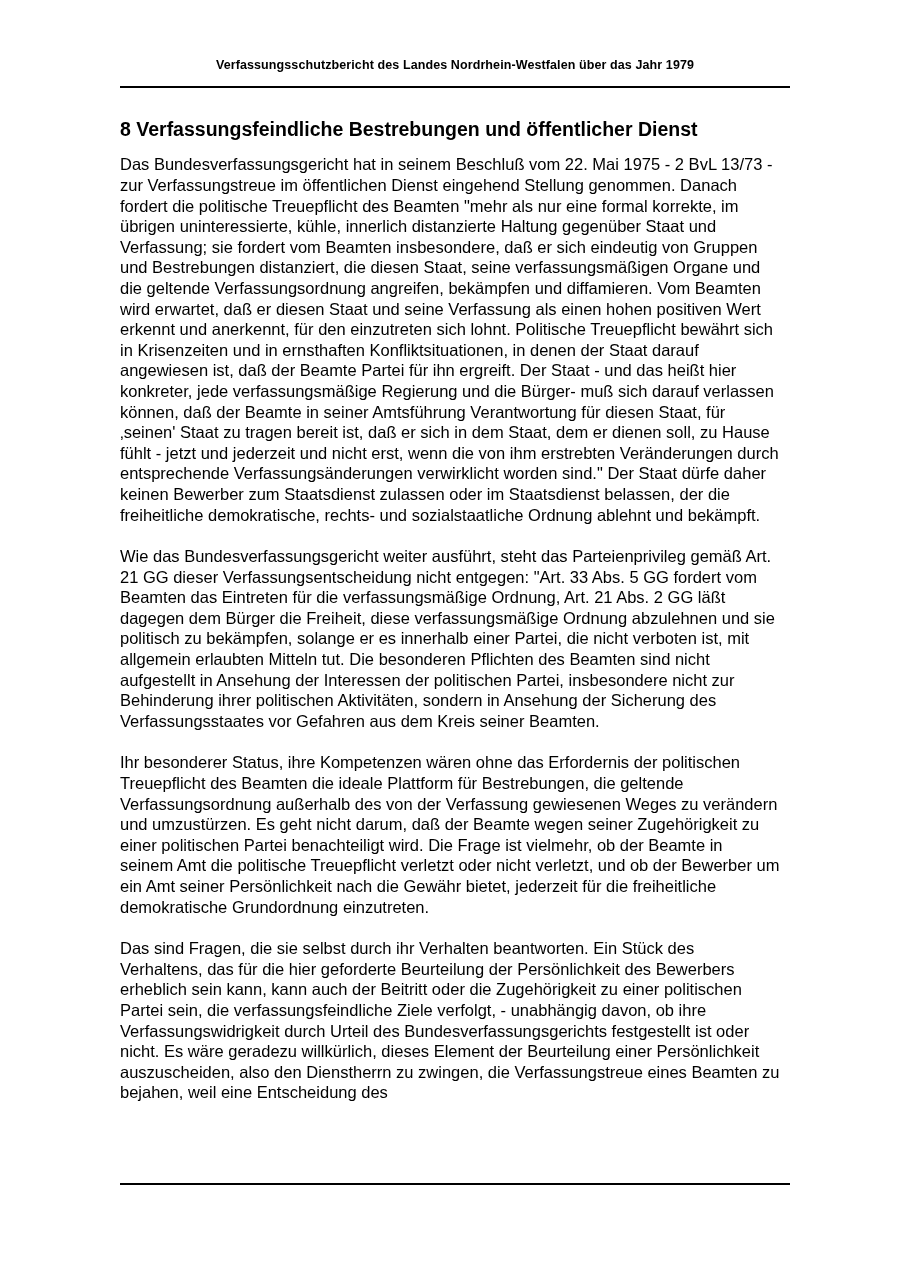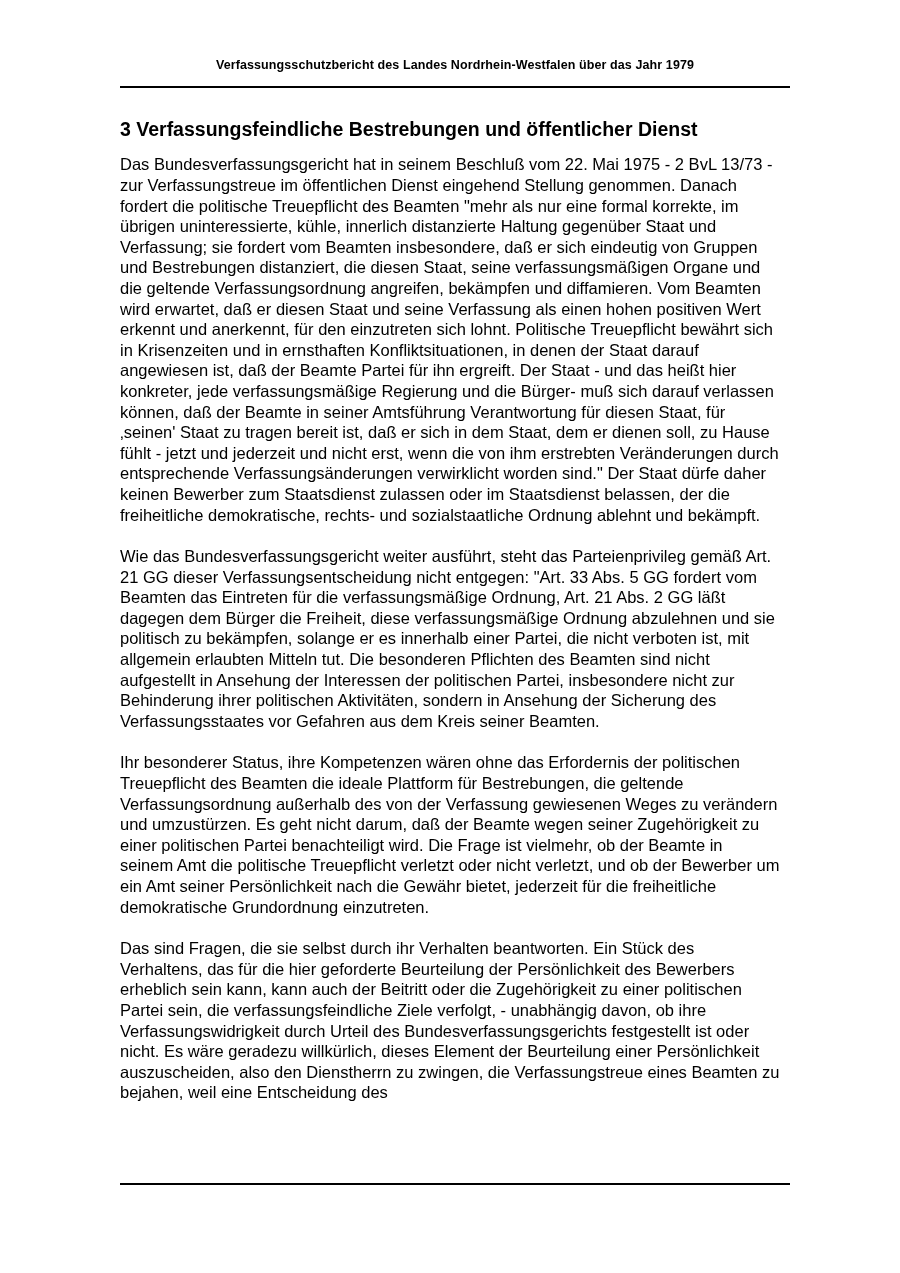--- a/index.html
+++ b/index.html
@@ -68,21 +68,21 @@
 </head>
 <body>
 
 <div class="page">
 
   <div class="running-header">Verfassungsschutzbericht des Landes Nordrhein-Westfalen über das Jahr 1979</div>
 
   <div class="rule header-rule"></div>
 
   <div class="content">
-    <h1 class="section-heading">3 Verfassungsfeindliche Bestrebungen und öffentlicher Dienst</h1>
+    <h1 class="section-heading">8 Verfassungsfeindliche Bestrebungen und öffentlicher Dienst</h1>
 
     <p class="body-paragraph">Das Bundesverfassungsgericht hat in seinem Beschluß vom 22. Mai 1975 - 2 BvL 13/73 - zur Verfassungstreue im öffentlichen Dienst eingehend Stellung genommen. Danach fordert die politische Treuepflicht des Beamten "mehr als nur eine formal korrekte, im übrigen uninteressierte, kühle, innerlich distanzierte Haltung gegenüber Staat und Verfassung; sie fordert vom Beamten insbesondere, daß er sich eindeutig von Gruppen und Bestrebungen distanziert, die diesen Staat, seine verfassungsmäßigen Organe und die geltende Verfassungsordnung angreifen, bekämpfen und diffamieren. Vom Beamten wird erwartet, daß er diesen Staat und seine Verfassung als einen hohen positiven Wert erkennt und anerkennt, für den einzutreten sich lohnt. Politische Treuepflicht bewährt sich in Krisenzeiten und in ernsthaften Konfliktsituationen, in denen der Staat darauf angewiesen ist, daß der Beamte Partei für ihn ergreift. Der Staat - und das heißt hier konkreter, jede verfassungsmäßige Regierung und die Bürger- muß sich darauf verlassen können, daß der Beamte in seiner Amtsführung Verantwortung für diesen Staat, für ‚seinen' Staat zu tragen bereit ist, daß er sich in dem Staat, dem er dienen soll, zu Hause fühlt - jetzt und jederzeit und nicht erst, wenn die von ihm erstrebten Veränderungen durch entsprechende Verfassungsänderungen verwirklicht worden sind." Der Staat dürfe daher keinen Bewerber zum Staatsdienst zulassen oder im Staatsdienst belassen, der die freiheitliche demokratische, rechts- und sozialstaatliche Ordnung ablehnt und bekämpft.</p>
 
     <p class="body-paragraph">Wie das Bundesverfassungsgericht weiter ausführt, steht das Parteienprivileg gemäß Art. 21 GG dieser Verfassungsentscheidung nicht entgegen: "Art. 33 Abs. 5 GG fordert vom Beamten das Eintreten für die verfassungsmäßige Ordnung, Art. 21 Abs. 2 GG läßt dagegen dem Bürger die Freiheit, diese verfassungsmäßige Ordnung abzulehnen und sie politisch zu bekämpfen, solange er es innerhalb einer Partei, die nicht verboten ist, mit allgemein erlaubten Mitteln tut. Die besonderen Pflichten des Beamten sind nicht aufgestellt in Ansehung der Interessen der politischen Partei, insbesondere nicht zur Behinderung ihrer politischen Aktivitäten, sondern in Ansehung der Sicherung des Verfassungsstaates vor Gefahren aus dem Kreis seiner Beamten.</p>
 
     <p class="body-paragraph">Ihr besonderer Status, ihre Kompetenzen wären ohne das Erfordernis der politischen Treuepflicht des Beamten die ideale Plattform für Bestrebungen, die geltende Verfassungsordnung außerhalb des von der Verfassung gewiesenen Weges zu verändern und umzustürzen. Es geht nicht darum, daß der Beamte wegen seiner Zugehörigkeit zu einer politischen Partei benachteiligt wird. Die Frage ist vielmehr, ob der Beamte in seinem Amt die politische Treuepflicht verletzt oder nicht verletzt, und ob der Bewerber um ein Amt seiner Persönlichkeit nach die Gewähr bietet, jederzeit für die freiheitliche demokratische Grundordnung einzutreten.</p>
 
     <p class="body-paragraph">Das sind Fragen, die sie selbst durch ihr Verhalten beantworten. Ein Stück des Verhaltens, das für die hier geforderte Beurteilung der Persönlichkeit des Bewerbers erheblich sein kann, kann auch der Beitritt oder die Zugehörigkeit zu einer politischen Partei sein, die verfassungsfeindliche Ziele verfolgt, - unabhängig davon, ob ihre Verfassungswidrigkeit durch Urteil des Bundesverfassungsgerichts festgestellt ist oder nicht. Es wäre geradezu willkürlich, dieses Element der Beurteilung einer Persönlichkeit auszuscheiden, also den Dienstherrn zu zwingen, die Verfassungstreue eines Beamten zu bejahen, weil eine Entscheidung des</p>
   </div>
 

